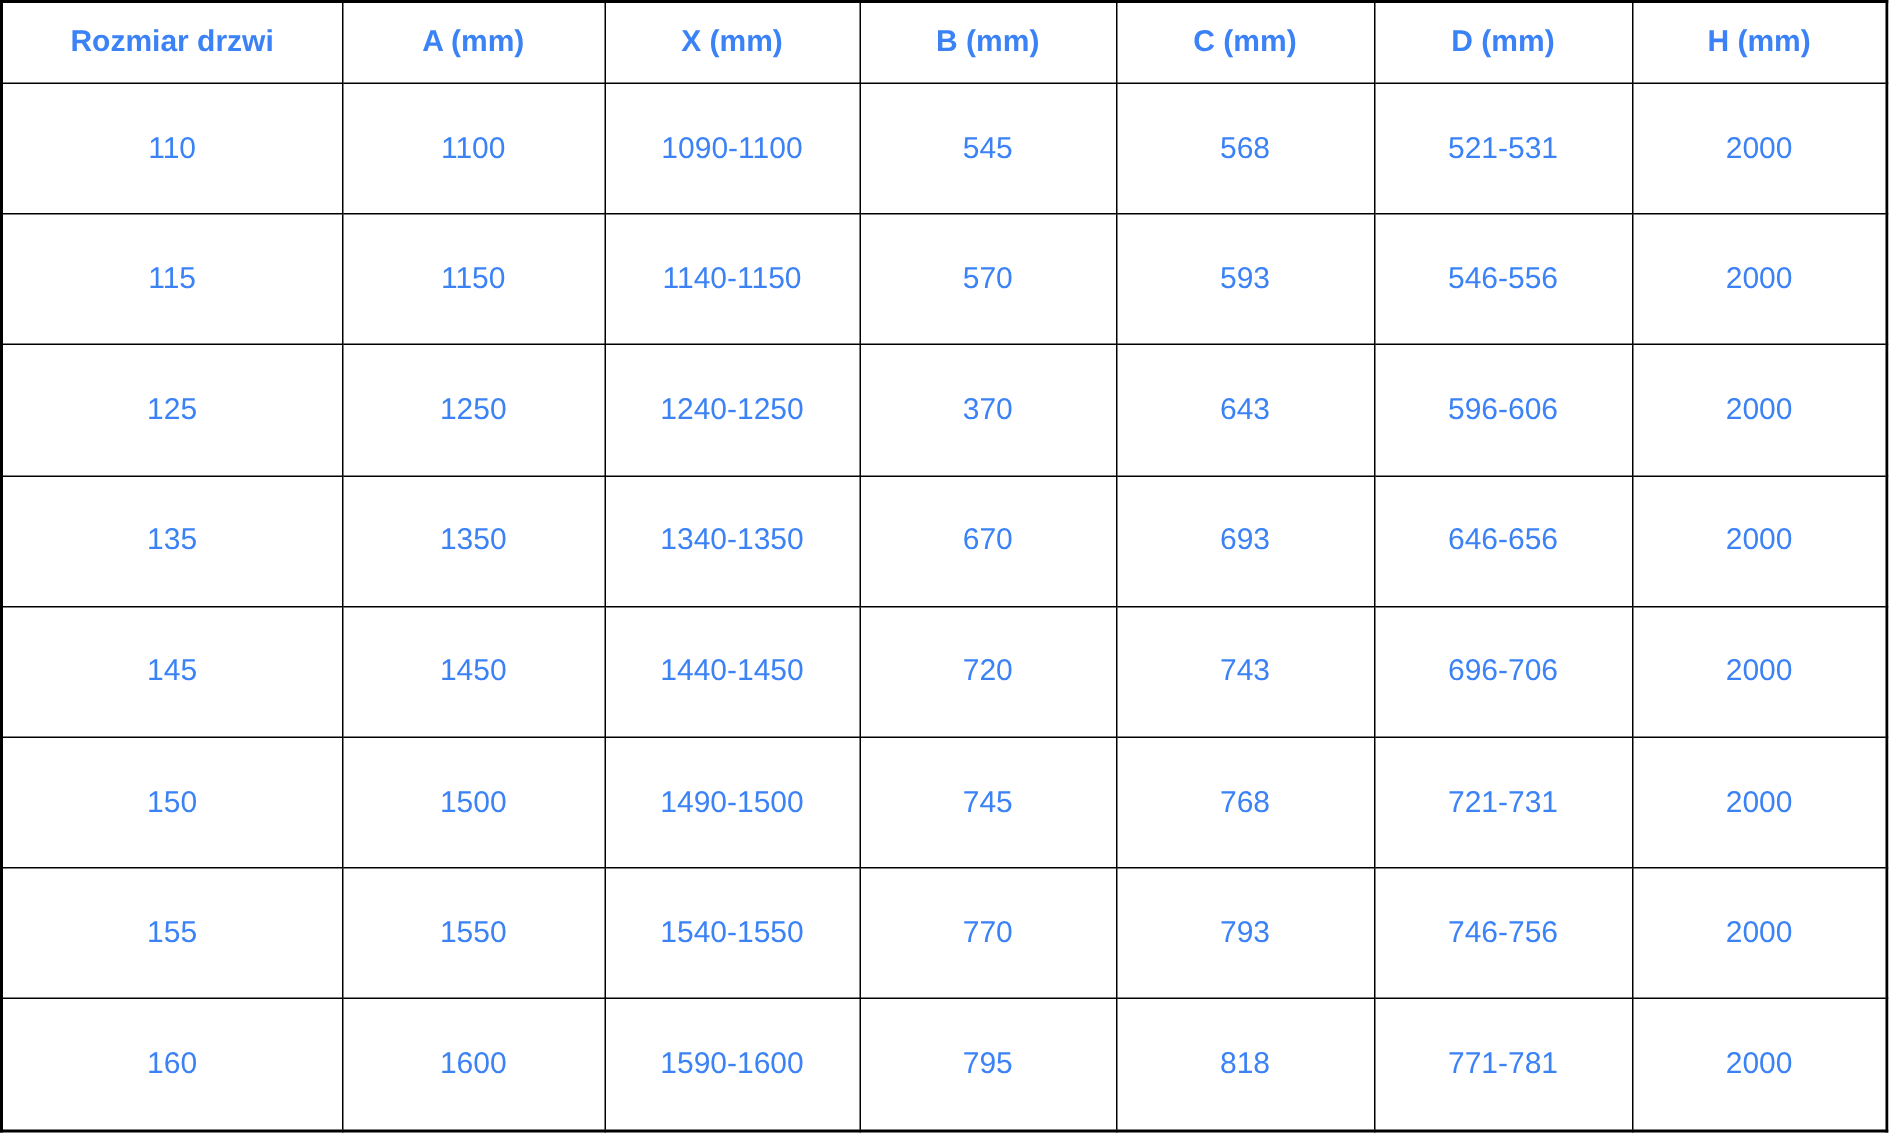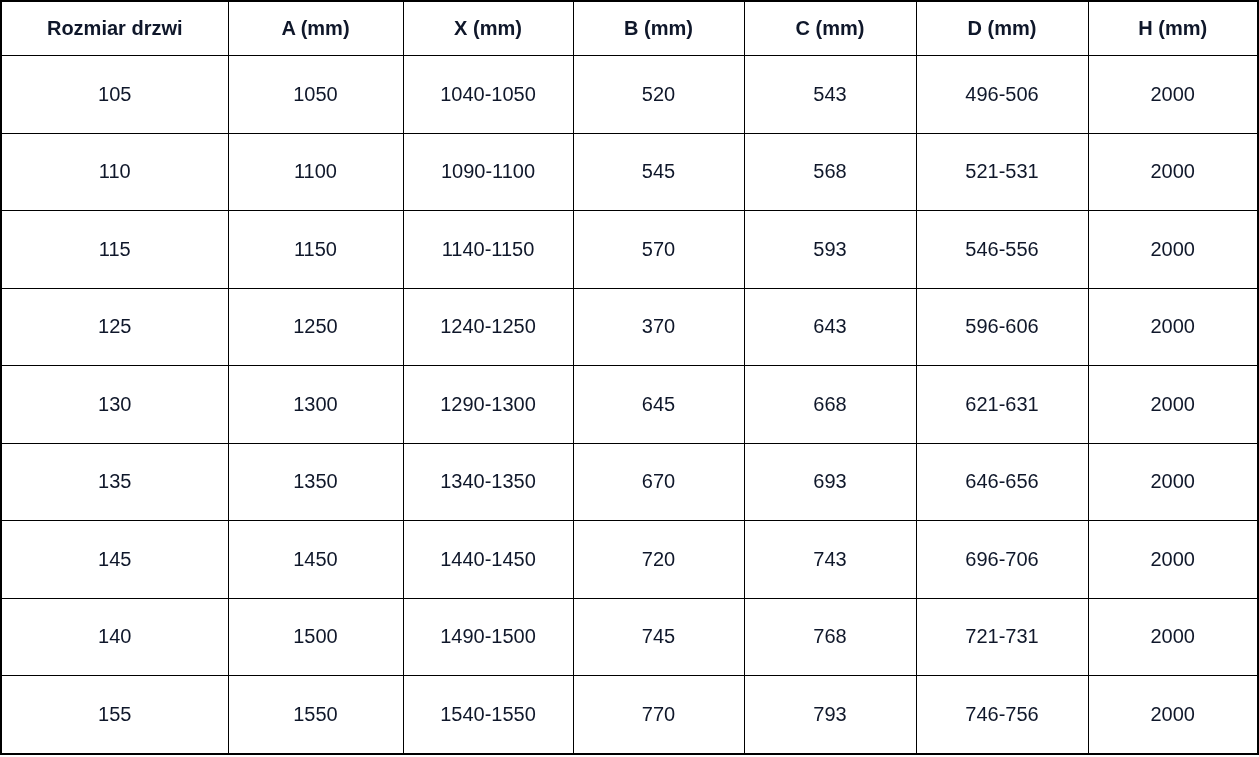--- a/index.html
+++ b/index.html
@@ -5,21 +5,21 @@
   html, body {
     margin: 0;
     padding: 0;
     background: #ffffff;
   }
   .spec-table-wrap {
     width: 1259px;
     height: 757px;
     box-sizing: border-box;
     font-family: "Liberation Sans", sans-serif;
-    color: #0f172a;
+    color: #3b82f6;
   }
   table.spec-table {
     width: 1257px;
     height: 755px;
     border-collapse: collapse;
     table-layout: fixed;
     border: 2px solid #000000;
     background: #ffffff;
   }
   table.spec-table th,
@@ -61,29 +61,20 @@
           <th>A (mm)</th>
           <th>X (mm)</th>
           <th>B (mm)</th>
           <th>C (mm)</th>
           <th>D (mm)</th>
           <th>H (mm)</th>
         </tr>
     </thead>
     <tbody>
         <tr>
-          <td>105</td>
-          <td>1050</td>
-          <td>1040-1050</td>
-          <td>520</td>
-          <td>543</td>
-          <td>496-506</td>
-          <td>2000</td>
-        </tr>
-        <tr>
           <td>110</td>
           <td>1100</td>
           <td>1090-1100</td>
           <td>545</td>
           <td>568</td>
           <td>521-531</td>
           <td>2000</td>
         </tr>
         <tr>
           <td>115</td>
@@ -97,59 +88,59 @@
         <tr>
           <td>125</td>
           <td>1250</td>
           <td>1240-1250</td>
           <td>370</td>
           <td>643</td>
           <td>596-606</td>
           <td>2000</td>
         </tr>
         <tr>
-          <td>130</td>
-          <td>1300</td>
-          <td>1290-1300</td>
-          <td>645</td>
-          <td>668</td>
-          <td>621-631</td>
-          <td>2000</td>
-        </tr>
-        <tr>
           <td>135</td>
           <td>1350</td>
           <td>1340-1350</td>
           <td>670</td>
           <td>693</td>
           <td>646-656</td>
           <td>2000</td>
         </tr>
         <tr>
           <td>145</td>
           <td>1450</td>
           <td>1440-1450</td>
           <td>720</td>
           <td>743</td>
           <td>696-706</td>
           <td>2000</td>
         </tr>
         <tr>
-          <td>140</td>
+          <td>150</td>
           <td>1500</td>
           <td>1490-1500</td>
           <td>745</td>
           <td>768</td>
           <td>721-731</td>
           <td>2000</td>
         </tr>
         <tr>
           <td>155</td>
           <td>1550</td>
           <td>1540-1550</td>
           <td>770</td>
           <td>793</td>
           <td>746-756</td>
           <td>2000</td>
         </tr>
+        <tr>
+          <td>160</td>
+          <td>1600</td>
+          <td>1590-1600</td>
+          <td>795</td>
+          <td>818</td>
+          <td>771-781</td>
+          <td>2000</td>
+        </tr>
       </tbody>
   </table>
 </div>
 
 </body></html>

